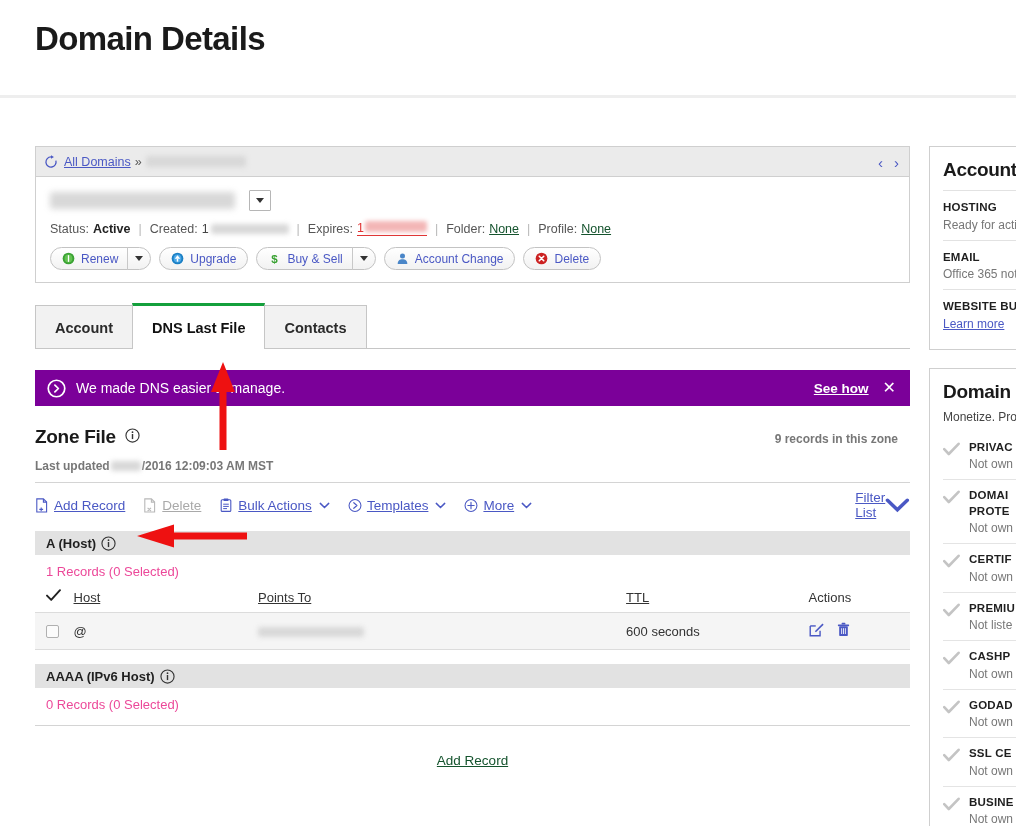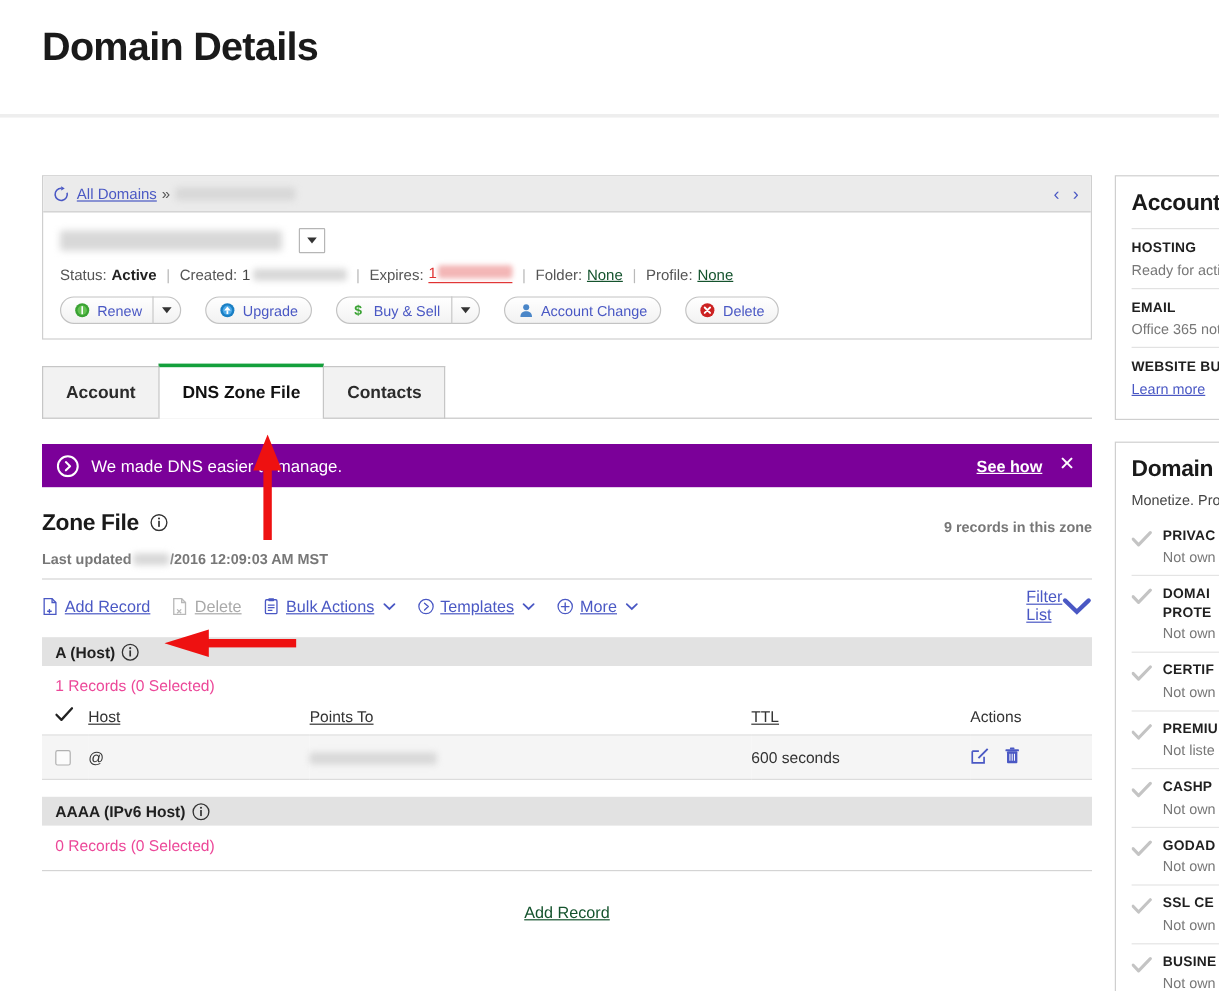--- a/index.html
+++ b/index.html
@@ -77,21 +77,21 @@
   .m-redact-expires {
     width: 62px; height: 11px; margin-left: 1px;
     background: #f3b6b6; filter: blur(2.2px);
   }
   .exp-wrap {
     display: inline-flex; align-items: baseline;
     border-bottom: 1px solid #e03030; color: #e03030;
   }
   .lnk { color: #14532d; text-decoration: underline; cursor: pointer; }
 
-  .btn-row { margin-top: 11px; display: flex; align-items: center; gap: 20px; }
+  .btn-row { margin-top: 11px; display: flex; align-items: center; gap: 8px; }
   .pill {
     height: 23px; border: 1px solid #c3c3c3; border-radius: 12px;
     background: linear-gradient(#ffffff,#f2f2f2);
     display: inline-flex; align-items: center; padding: 0 11px;
     font-size: 12px; color: #4a58c4; cursor: pointer; white-space: nowrap;
   }
   .pill.split { padding-right: 0; }
   .pill .divider {
     width: 1px; height: 23px; background: #c8c8c8; margin: 0 0 0 9px;
   }
@@ -138,21 +138,21 @@
   .ban-x { color: #fff; font-size: 16px; cursor: pointer; line-height: 1; }
 
   
   .zf-head { margin-top: 20px; position: relative; height: 24px; }
   .zf-title {
     font-size: 19px; font-weight: bold; color: #1a1a1a;
     letter-spacing: -0.3px; display: inline-block; vertical-align: middle;
   }
   .info-ic { width: 15px; height: 15px; display: inline-block; vertical-align: -2px; margin-left: 5px; }
   .rec-count {
-    position: absolute; right: 0; top: 6px;
+    position: absolute; right: 12px; top: 6px;
     font-size: 12px; color: #777; font-weight: bold;
   }
   .last-upd {
     margin-top: 9px; font-size: 12px; color: #777; font-weight: bold;
     display: flex; align-items: center;
   }
   .lu-redact { width: 30px; height: 10px; margin: 0 1px; }
   .hr { margin-top: 9px; height: 1px; background: #d4d4d4; }
 
   
@@ -360,21 +360,21 @@
         </div>
       </div>
     </div>
 
     <div class="tabs">
       <div class="tab-underline"></div>
       <div class="tab">
         <span>Account</span>
       </div>
       <div class="tab active">
-        <span>DNS Zone File</span>
+        <span>DNS Last File</span>
       </div>
       <div class="tab">
         <span>Contacts</span>
       </div>
     </div>
 
     <div class="banner">
       <svg class="banner-ic" viewBox="0 0 20 20">
         <circle cx="10" cy="10" r="8.7" fill="none" stroke="#fff" stroke-width="1.8"></circle>
         <path d="M8.3 6.4 L12 10 L8.3 13.6" fill="none" stroke="#fff" stroke-width="1.8" stroke-linecap="round" stroke-linejoin="round"></path>

